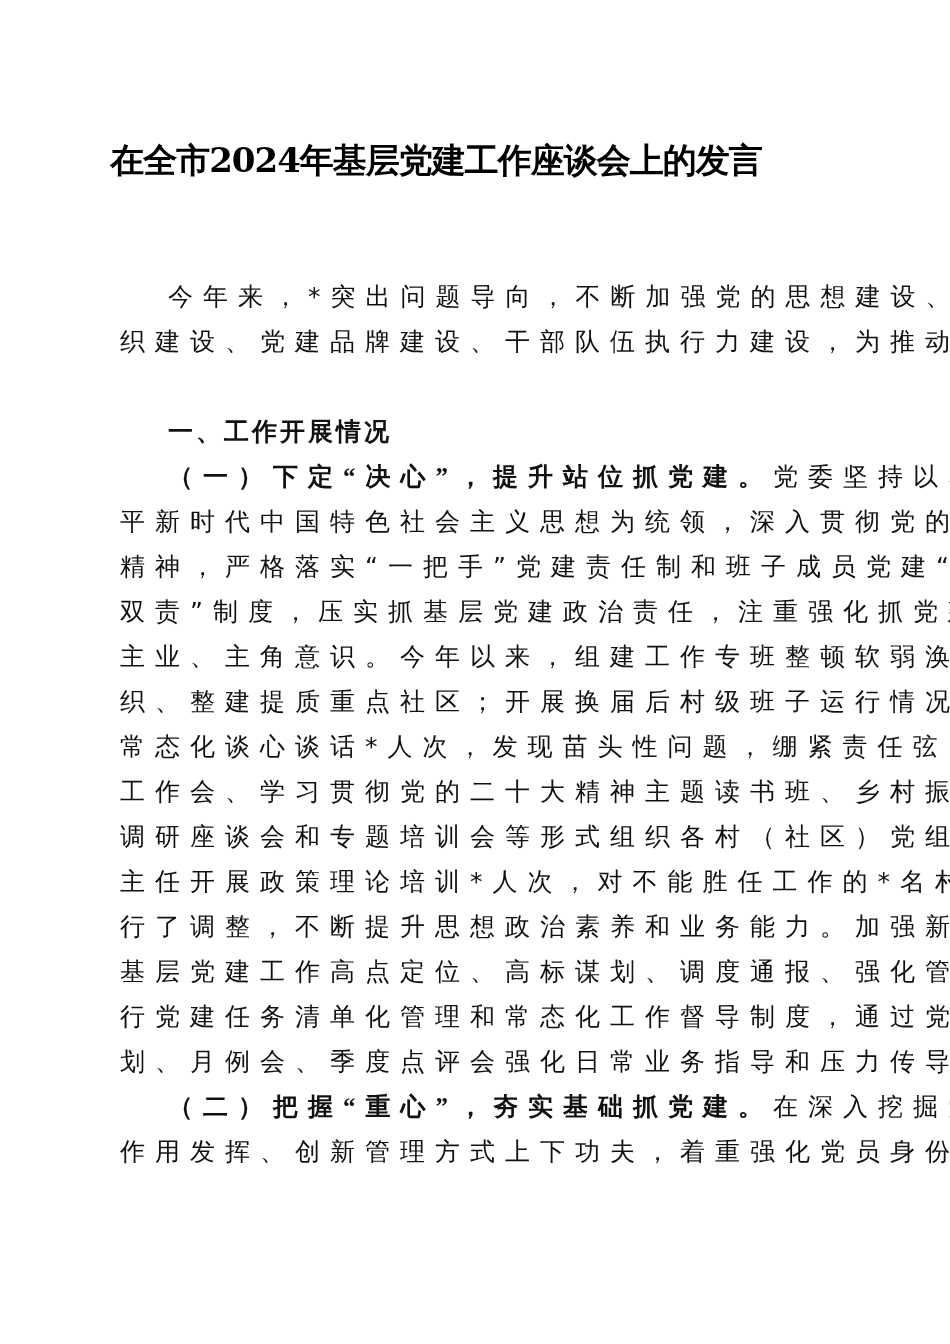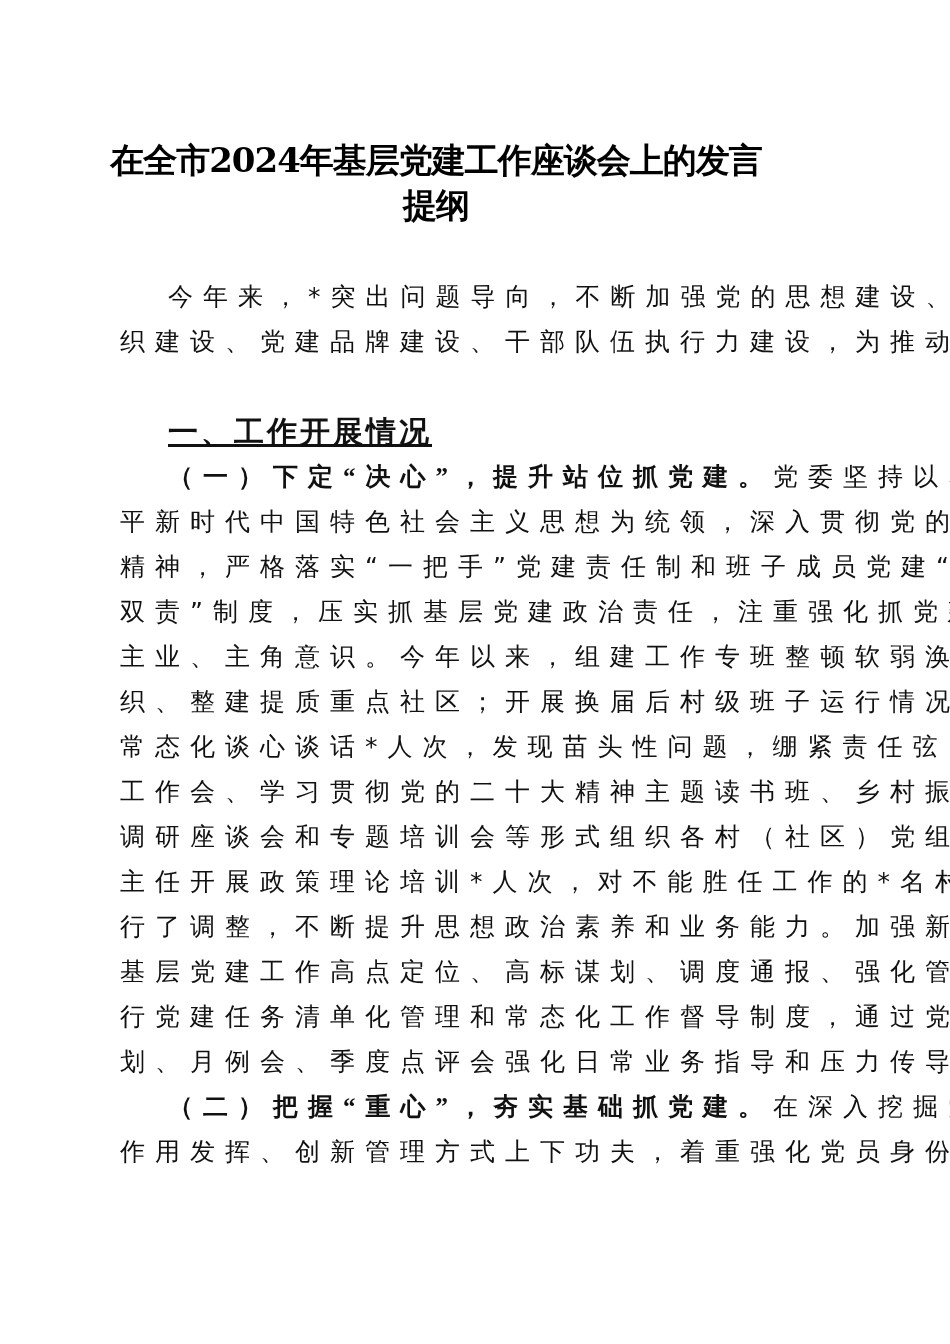--- a/index.html
+++ b/index.html
@@ -12,29 +12,28 @@
     line-height: 45px;
   }
   .title.l1 { top: 138px; }
   .title.l2 { top: 183px; }
   .line {
     position: absolute; left: 120px; white-space: nowrap;
     font-family: "DejaVu Sans", "Liberation Sans", sans-serif;
     font-size: 25px; color: #111; line-height: 45px; letter-spacing: 10px;
   }
   .indent { left: 168px; }
-  .h1 { font-weight: bold; letter-spacing: 3px; font-size: 30px; text-decoration: underline; }
+  .h1 { font-weight: bold; letter-spacing: 3px; font-size: 25px; }
   .lead { font-weight: bold; font-family: Liberation Serif, serif; }
 </style>
 </head>
 <body>
 
 <div class="page">
   <div class="title l1">在全市2024年基层党建工作座谈会上的发言</div>
-  <div class="title l2">提纲</div>
 
   <div class="line indent" style="top:274px">今年来，*突出问题导向，不断加强党的思想建设、基层组</div>
   <div class="line" style="top:319px">织建设、党建品牌建设、干部队伍执行力建设，为推动*经济社</div>
 
   <div class="line indent h1" style="top:409px">一、工作开展情况</div>
 
   <div class="line indent" style="top:454px"><span class="lead">（一）下定“决心”，提升站位抓党建。</span><span>党委坚持以习近</span></div>
   <div class="line" style="top:499px">平新时代中国特色社会主义思想为统领，深入贯彻党的二十大</div>
   <div class="line" style="top:544px">精神，严格落实“一把手”党建责任制和班子成员党建“一岗</div>
   <div class="line" style="top:589px">双责”制度，压实抓基层党建政治责任，注重强化抓党建主责、</div>

